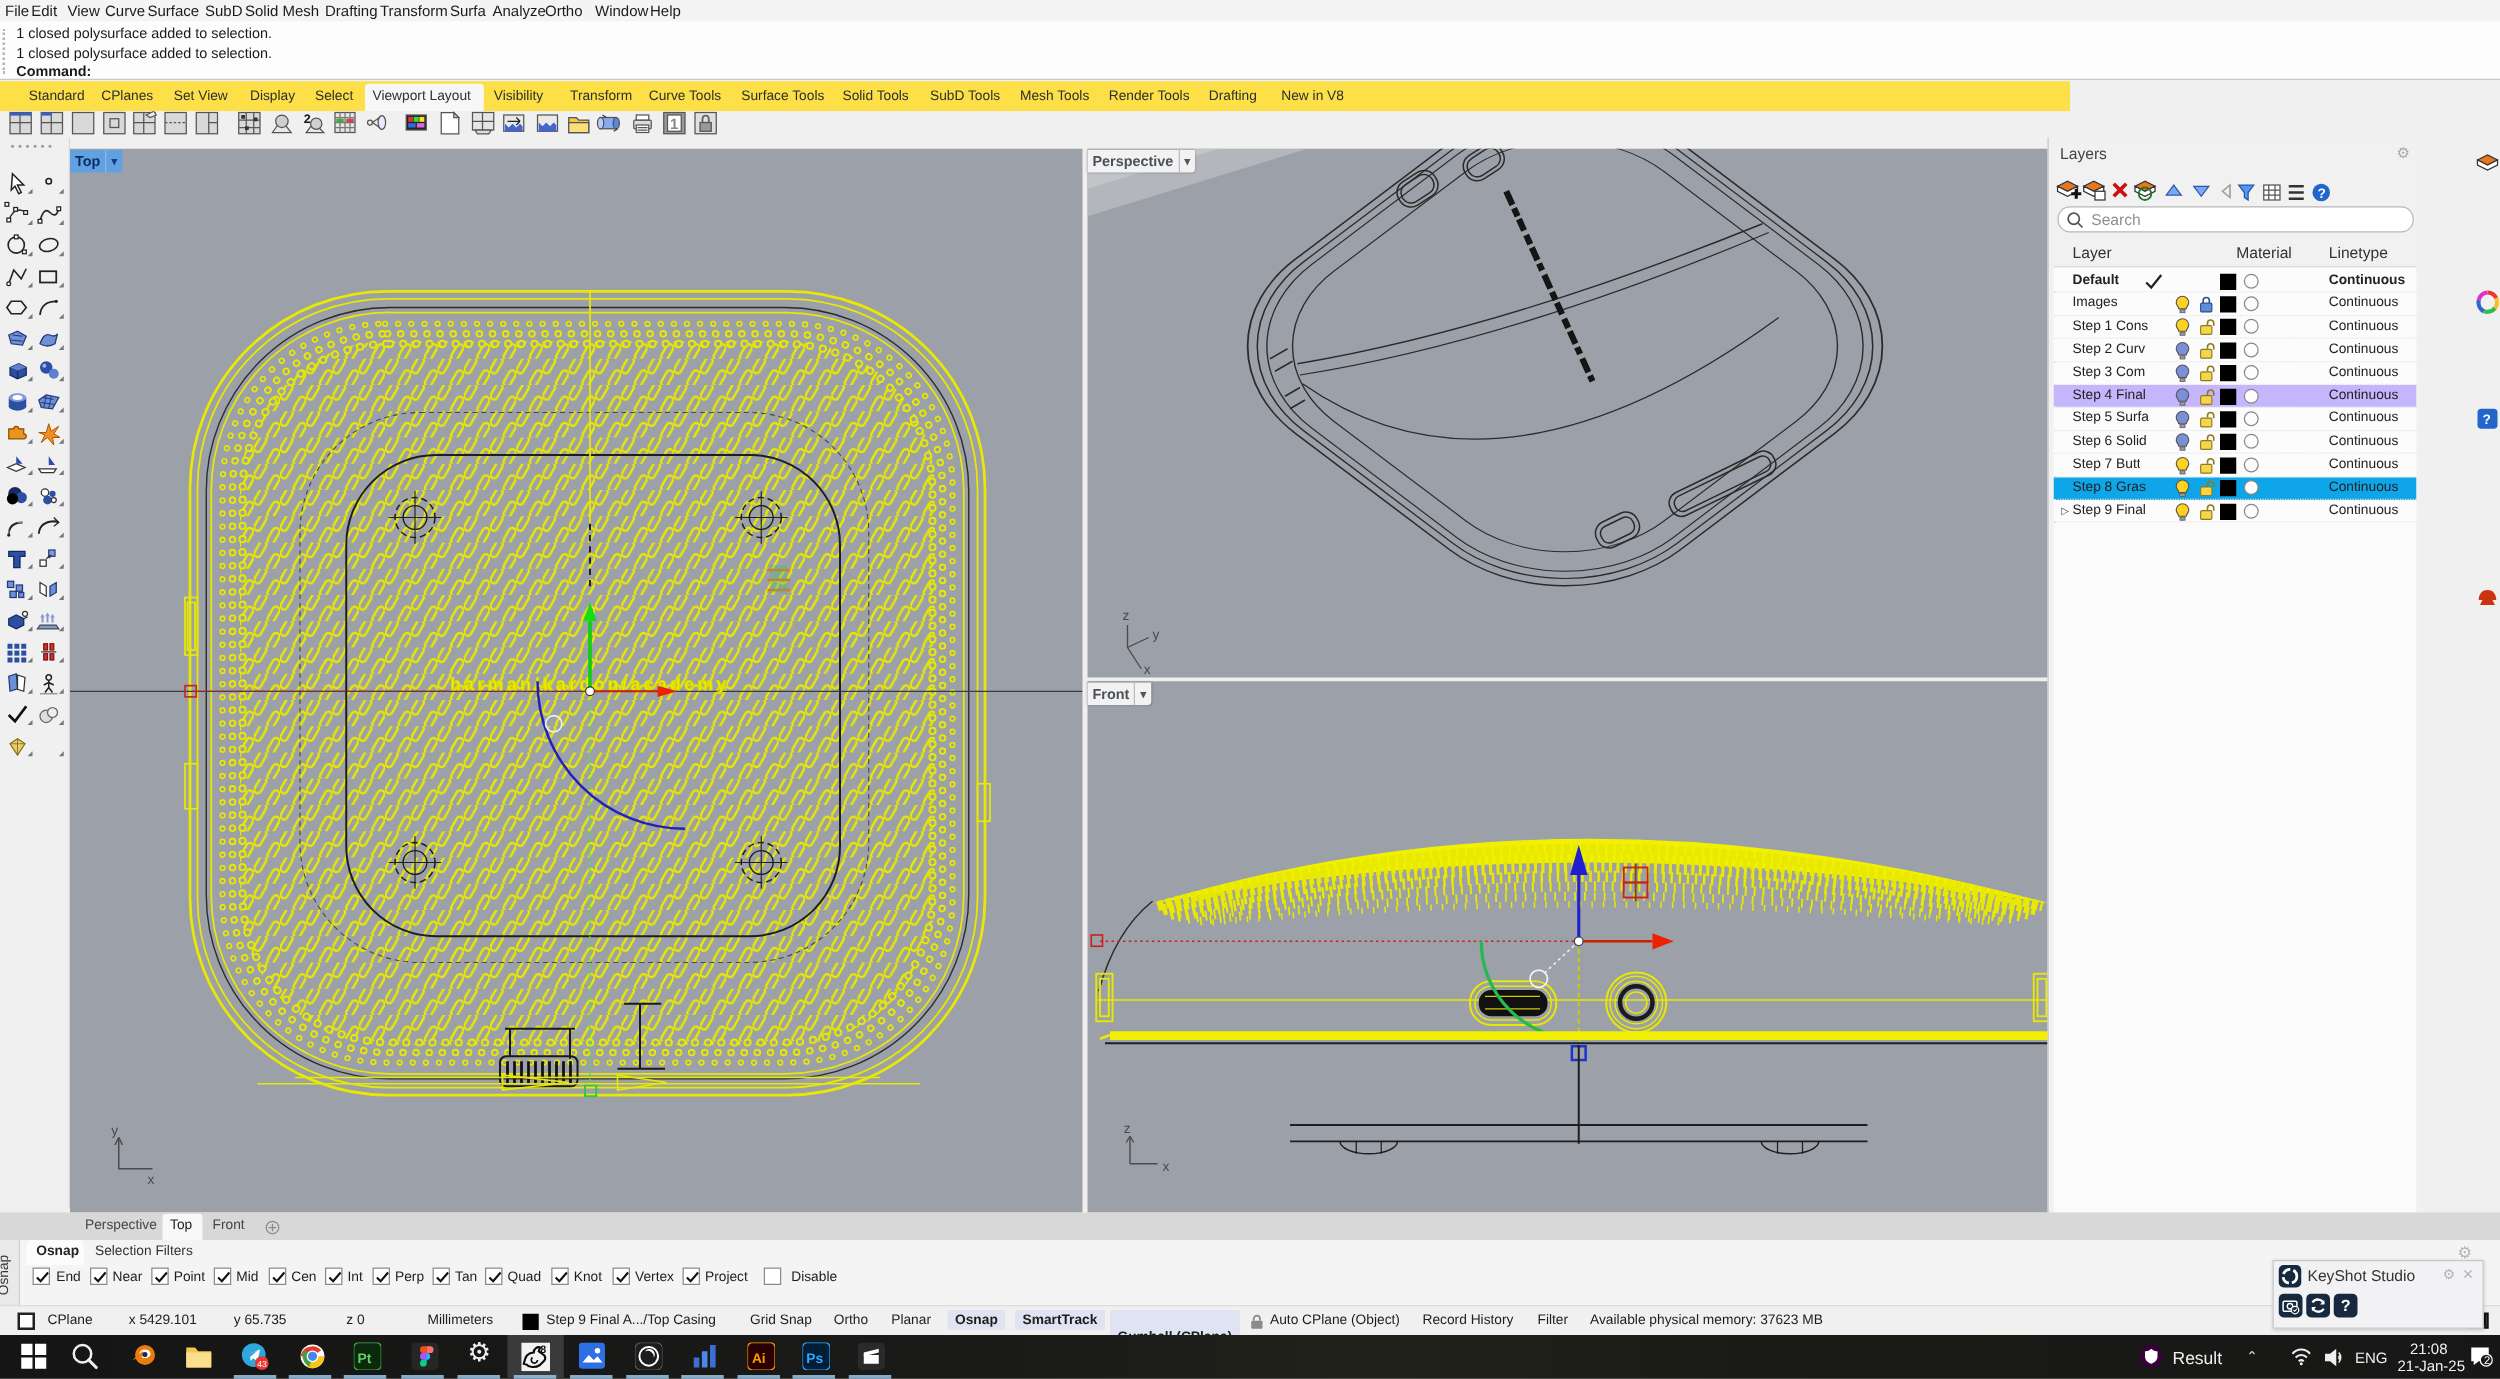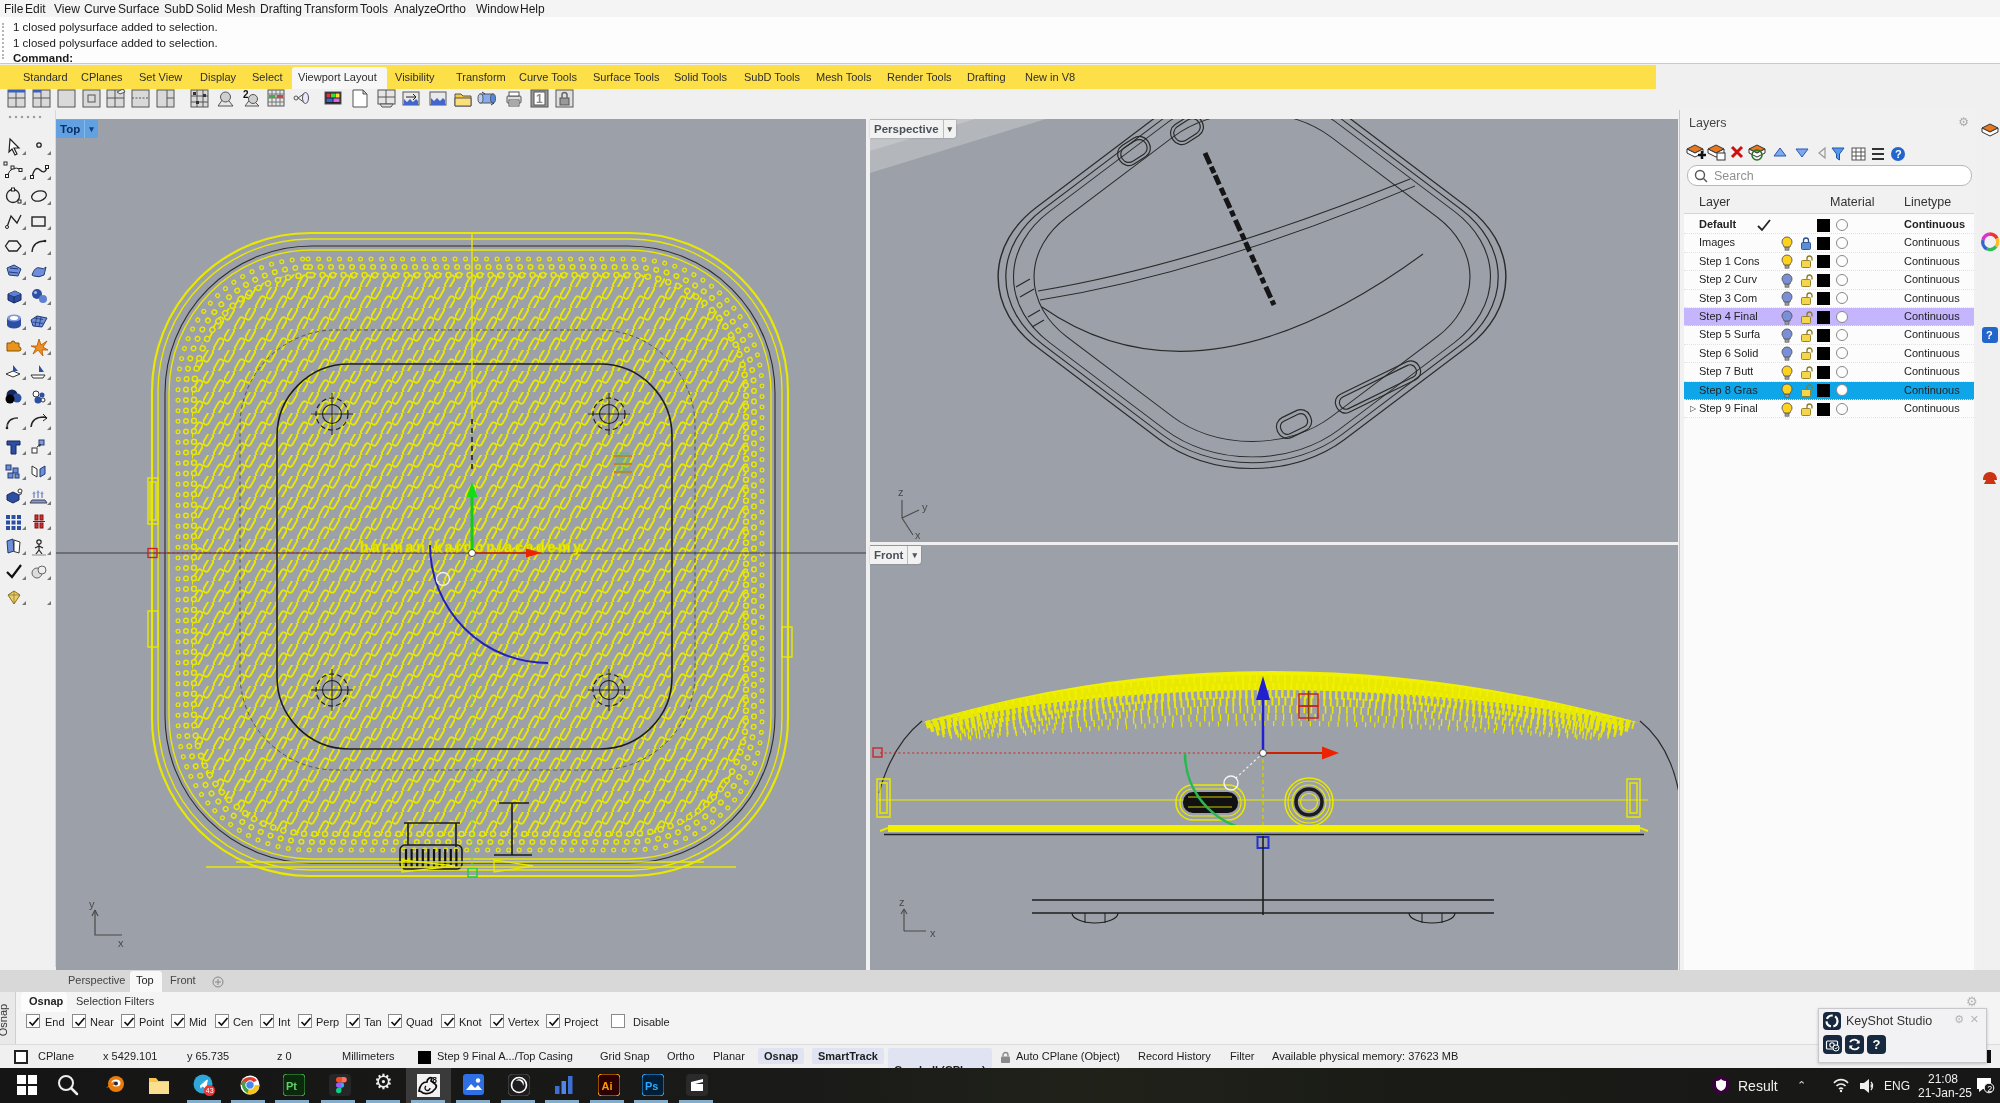--- a/index.html
+++ b/index.html
@@ -10,21 +10,21 @@
 .cmdarea{left:0;top:17px;width:2000px;height:47px;background:#fdfdfd;border-bottom:1px solid #c9c9c9;font-size:11.5px;color:#1a1a1a;}
 .cmdline{position:absolute;left:13px;}
 .tabbar{left:0;top:65px;width:1656px;height:24px;background:#fde047;font-size:11px;color:#2e2e2e;}
 .tabbar span{position:absolute;}
 .seltab{position:absolute;background:#f7f7f7;border-radius:3px 3px 0 0;}
 .icondock{left:0;top:89px;width:2000px;height:21px;background:#f0f0f0;}
 .lefttb{left:0;top:110px;width:56px;height:857px;background:#f0f0f0;border-right:1px solid #d8d8d8;}
 .vp{background:#9ca0a8;}
 .vplabel{position:absolute;left:0px;top:1px;height:18px;background:#f2f2f2;color:#4a5158;font-weight:bold;font-size:11.5px;line-height:18px;padding:0 4px;border-radius:0 0 3px 0;box-shadow:0 0 2px rgba(0,0,0,.25);}
 .vplabel .dd{display:inline-block;border-left:1px solid #bbb;margin-left:4px;padding-left:4px;color:#555;font-size:9px;vertical-align:1px;}
-.layers{left:1679px;top:110px;width:298px;height:885px;background:#f1f1f1;border-left:1px solid #c6c6c6;}
+.layers{left:1638px;top:110px;width:298px;height:885px;background:#f1f1f1;border-left:1px solid #c6c6c6;}
 .rstrip{left:1978px;top:110px;width:22px;height:885px;background:#f0f0f0;}
 .row{position:absolute;left:4px;width:290px;height:18.4px;background:#fcfcfc;border-bottom:1px dotted #e2e2e2;font-size:11px;color:#222;}
 .rowname{position:absolute;left:15px;top:2px;white-space:nowrap;overflow:hidden;max-width:62px;}
 .vptabs{left:0;top:970px;width:2000px;height:22px;background:#d8d8d8;font-size:11px;color:#444;}
 .osnaparea{left:0;top:992px;width:2000px;height:52px;background:#f4f4f4;}
 .statusbar{left:0;top:1044px;width:2000px;height:24px;background:#f0f0f0;border-top:1px solid #dcdcdc;font-size:11px;color:#1d1d1d;text-align:right;}
 .statusbar span{position:absolute;top:5px;white-space:nowrap;}
 .taskbar{left:0;top:1068px;width:2000px;height:35px;background:linear-gradient(90deg,#151515 0%,#1a1a18 40%,#20221a 55%,#1a1b16 70%,#171717 100%);}
 .cb{position:absolute;width:14px;height:14px;background:#fff;border:1px solid #8a8a8a;top:22px;}
 .cb svg{position:absolute;left:0px;top:0px;}
@@ -36,21 +36,21 @@
       <span style="left:4px">File</span>
       <span style="left:25px">Edit</span>
       <span style="left:54px">View</span>
       <span style="left:84px">Curve</span>
       <span style="left:118px">Surface</span>
       <span style="left:164px">SubD</span>
       <span style="left:196px">Solid</span>
       <span style="left:226px">Mesh</span>
       <span style="left:260px">Drafting</span>
       <span style="left:304px">Transform</span>
-      <span style="left:360px">Tools</span>
+      <span style="left:360px">Surfa</span>
       <span style="left:394px">Analyze</span>
       <span style="left:436px">Ortho</span>
       <span style="left:476px">Window</span>
       <span style="left:520px">Help</span>
     </div>
 <div class="abs cmdarea">
 <div class="cmdline" style="top:4px">1 closed polysurface added to selection.</div>
 <div class="cmdline" style="top:20px">1 closed polysurface added to selection.</div>
 <div class="cmdline" style="top:35px;font-weight:bold">Command:</div>
 <div style="position:absolute;left:2px;top:6px;width:3px;height:36px;border-left:2px dotted #b5b5b5"></div>

